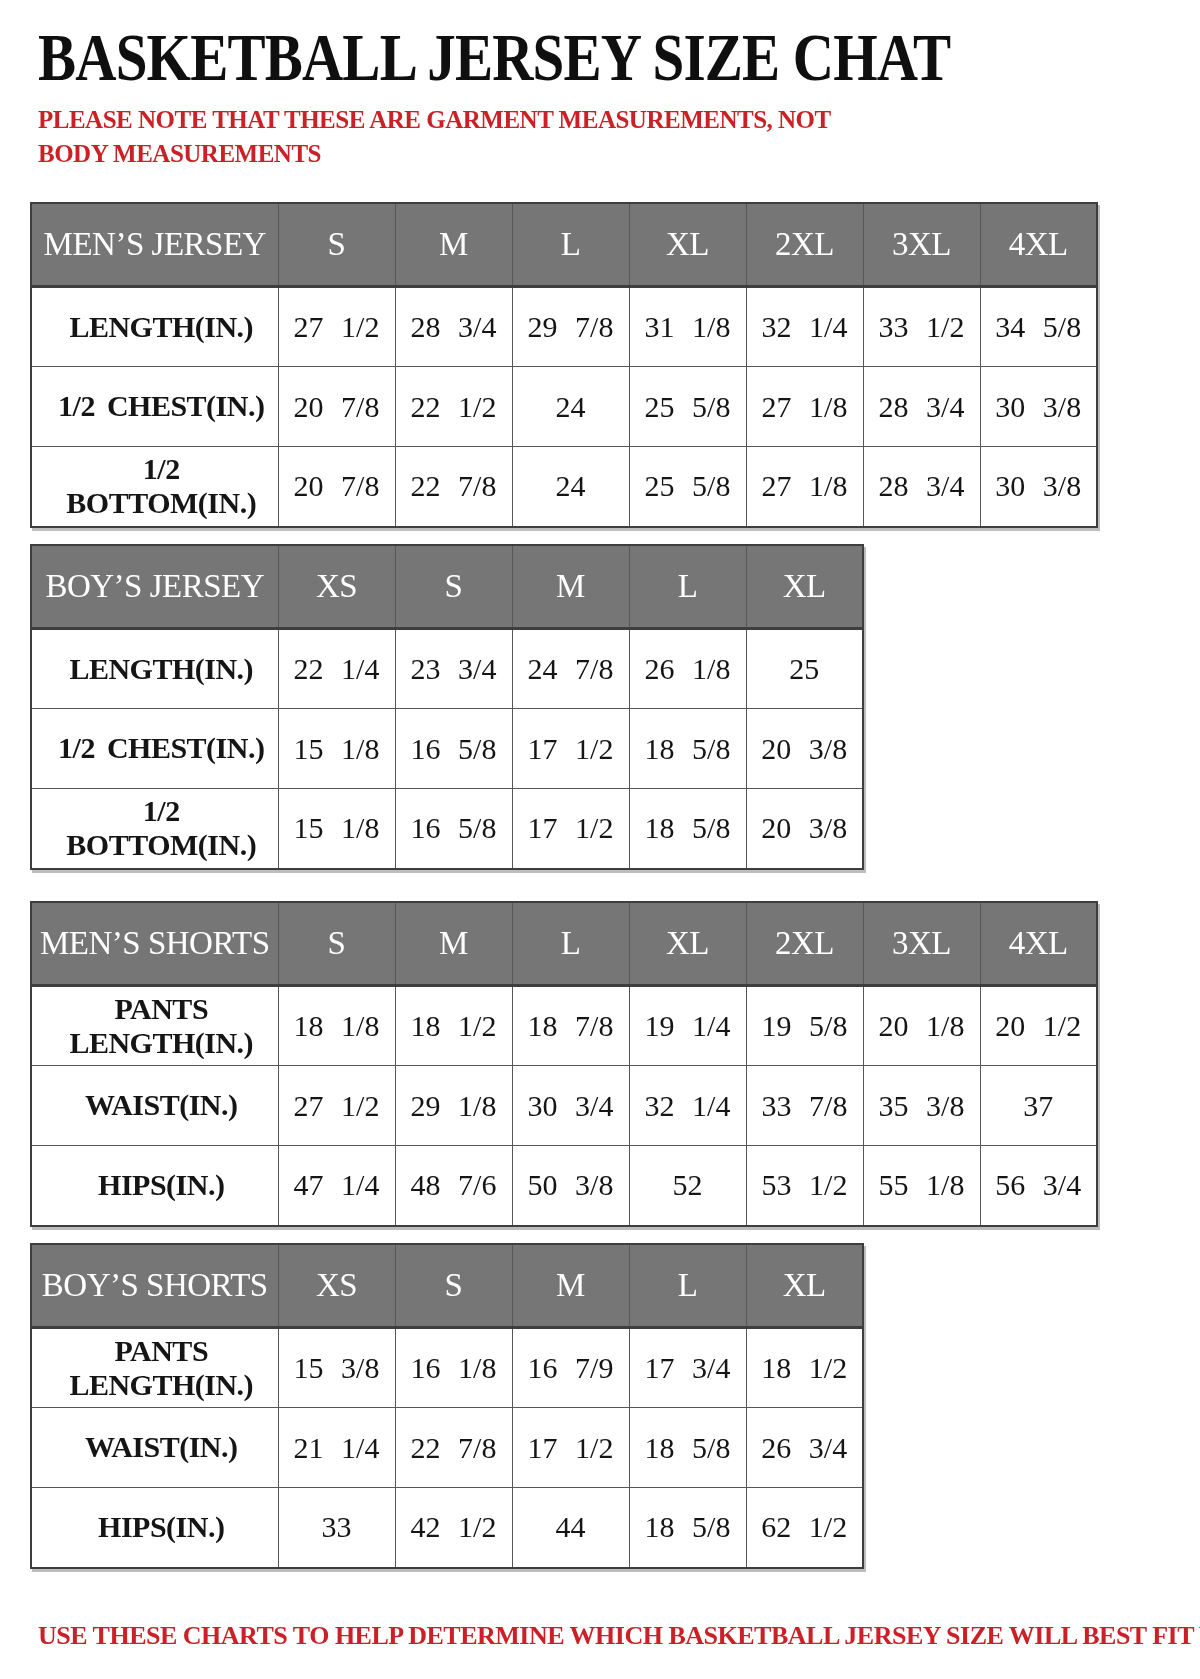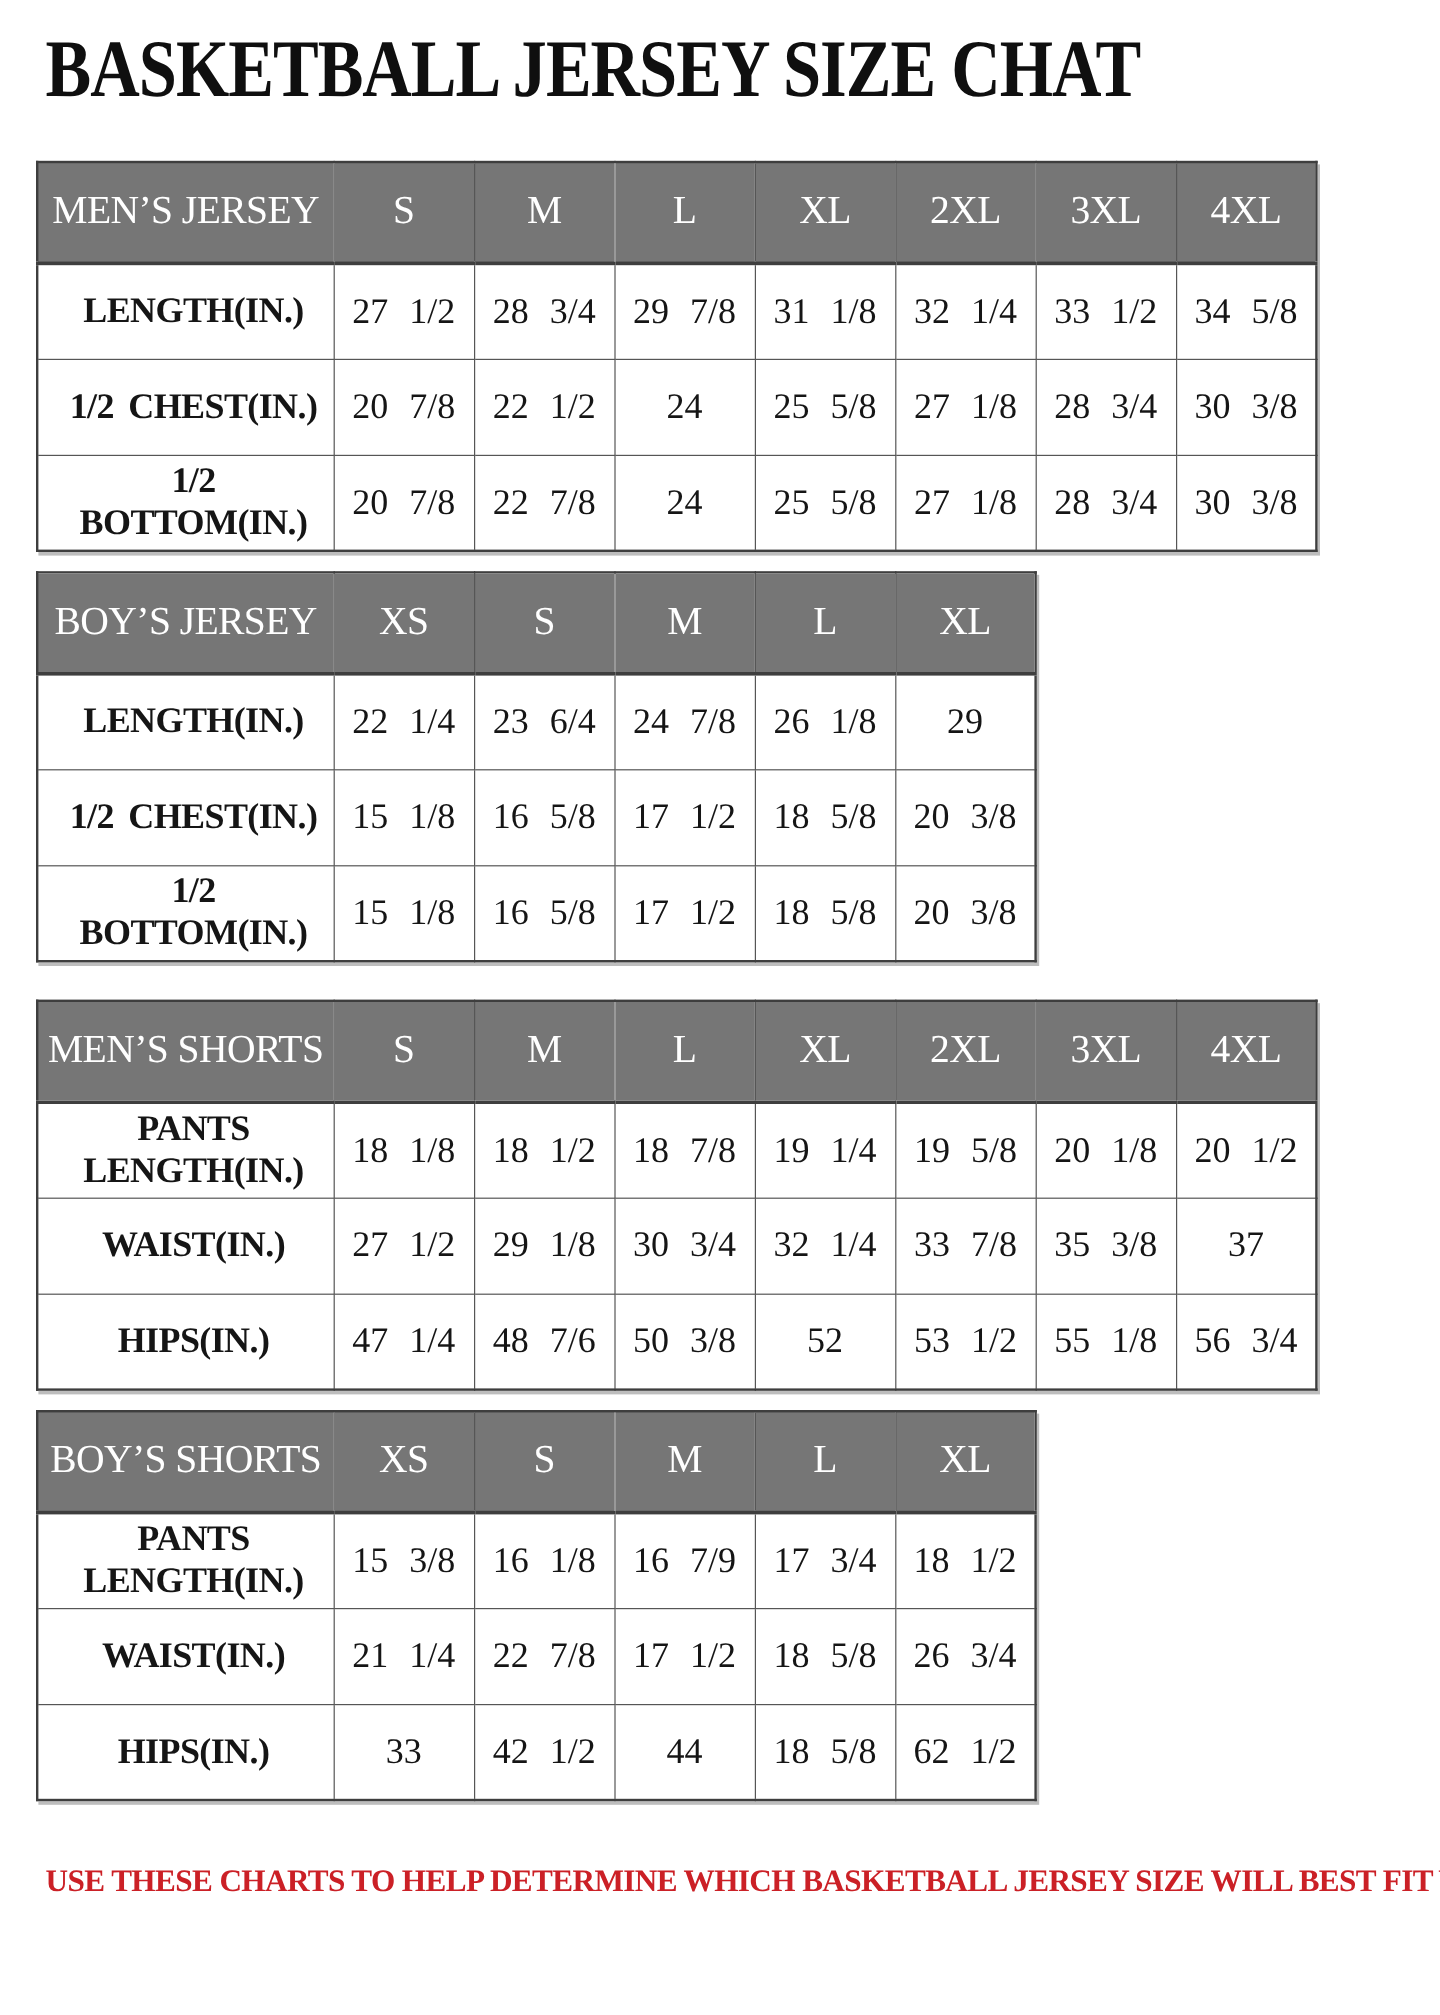--- a/index.html
+++ b/index.html
@@ -86,20 +86,21 @@
     padding-left: 16px;
   }
 </style>
 </head>
 <body>
 
 <div class="page">
 
   <div class="page-title">BASKETBALL JERSEY SIZE CHAT</div>
 
+  <div class="note note-top">PLEASE NOTE THAT THESE ARE GARMENT MEASUREMENTS, NOT BODY MEASUREMENTS</div>
 
   
   <table class="size-table wide">
     <colgroup>
         <col class="c-label">
         <col class="c-size">
         <col class="c-size">
         <col class="c-size">
         <col class="c-size">
         <col class="c-size">
@@ -169,24 +170,24 @@
         <th>S</th>
         <th>M</th>
         <th>L</th>
         <th>XL</th>
       </tr>
     </thead>
     <tbody>
       <tr>
         <td class="row-label">LENGTH(IN.)</td>
         <td>22 1/4</td>
-        <td>23 6/4</td>
+        <td>23 3/4</td>
         <td>24 7/8</td>
         <td>26 1/8</td>
-        <td>29</td>
+        <td>25</td>
       </tr>
       <tr>
         <td class="row-label">1/2 CHEST(IN.)</td>
         <td>15 1/8</td>
         <td>16 5/8</td>
         <td>17 1/2</td>
         <td>18 5/8</td>
         <td>20 3/8</td>
       </tr>
       <tr>

